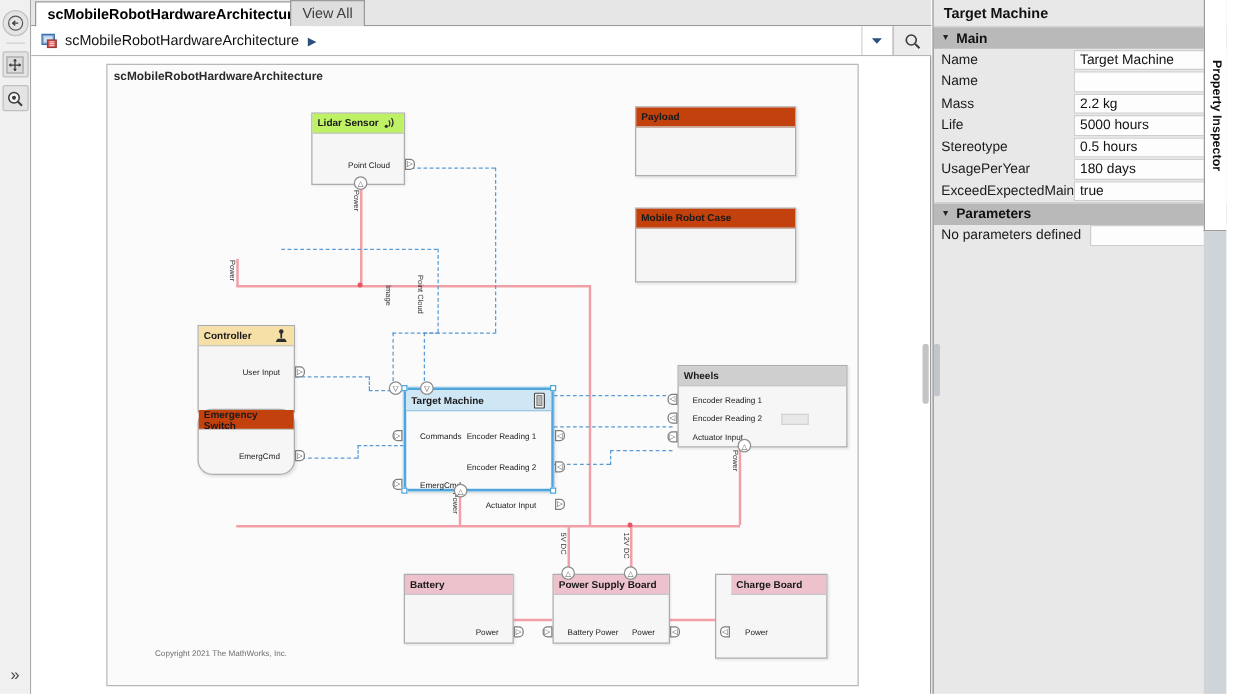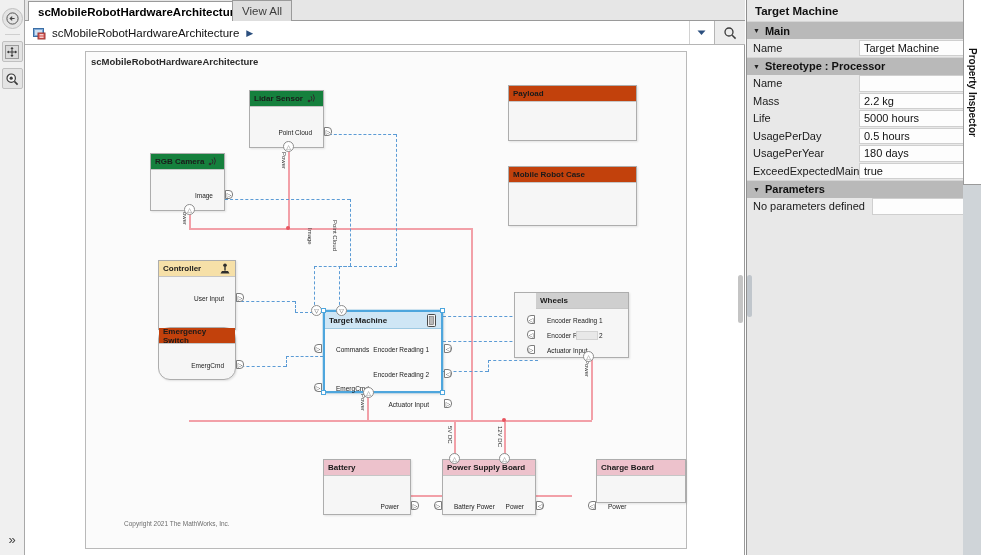--- a/index.html
+++ b/index.html
@@ -87,21 +87,21 @@
   
   .blk { position:absolute; border:1px solid #adadad; background:#f6f6f6;
          box-shadow:1px 1px 2px rgba(0,0,0,0.10); }
   .blk-hdr {
     height:16px; display:flex; align-items:center;
     padding:0 4px; font-size:8px; font-weight:bold; color:#1a1a1a;
     border-bottom:1px solid #c6c6c6; position:relative;
   }
   .blk-body { position:relative; height:calc(100% - 17px); }
 
-  .hdr-purple { background:#15803d; }
+  .hdr-purple { background:#bef264; }
   .hdr-yellow { background:#f6e0a8; }
   .hdr-green  { background:#c2410c; }
   .hdr-pink   { background:#edc2cc; }
   .hdr-gray   { background:#cfcfcf; }
 
   
   #blk-target {
     border:2px solid #4ea6dd; background:#fafafa;
     box-shadow:0 0 0 1px rgba(78,166,221,0.25), 1px 1px 3px rgba(0,0,0,0.12);
   }
@@ -339,39 +339,20 @@
       </div>
       <div class="blk-body">
         <div class="plabel" style="right:11px;top:22px;">Point Cloud</div>
         <div class="port rnd" style="right:-9px;top:20px;">
             <span class="tri">▷</span>
           </div>
         <div class="pport" style="left:33px;bottom:-6px;">△</div>
       </div>
     </div>
 
-    <div class="blk" id="blk-rgb" style="left:64px;top:101px;width:75px;height:58px;">
-      <div class="blk-hdr hdr-purple">
-        <span>RGB Camera</span>
-        <span class="hdr-icon">
-          <svg width="12" height="11" viewBox="0 0 12 11">
-            <circle cx="2" cy="8" r="1.3" fill="#2e2e2e"></circle>
-            <path d="M4 8 A4 4 0 0 0 4 3.2" fill="none" stroke="#2e2e2e" stroke-width="1"></path>
-            <path d="M6.2 8.6 A6.5 6.5 0 0 0 6.2 1.4" fill="none" stroke="#2e2e2e" stroke-width="1"></path>
-          </svg>
-        </span>
-      </div>
-      <div class="blk-body">
-        <div class="plabel" style="right:11px;top:22px;">Image</div>
-        <div class="port rnd" style="right:-9px;top:20px;">
-            <span class="tri">▷</span>
-          </div>
-        <div class="pport" style="left:33px;bottom:-6px;">△</div>
-      </div>
-    </div>
 
     <div class="blk" id="blk-controller" style="left:72px;top:208px;width:78px;height:70px;">
       <div class="blk-hdr hdr-yellow">
         <span>Controller</span>
         <span class="hdr-icon">
           <svg width="12" height="12" viewBox="0 0 12 12">
             <circle cx="6" cy="2.2" r="1.8" fill="#2e2e2e"></circle>
             <rect x="5.3" y="3.4" width="1.4" height="4.2" fill="#2e2e2e"></rect>
             <path d="M1.5 10.5 L3 8 H9 L10.5 10.5 Z" fill="#2e2e2e"></path>
           </svg>
@@ -449,21 +430,21 @@
         <div class="pport" style="left:11px;top:-24px;">▽</div>
 
         <div class="pport" style="left:38px;bottom:-7px;">△</div>
       </div>
       <div class="sel-handle" style="left:-4px;top:-4px;"></div>
       <div class="sel-handle" style="right:-4px;top:-4px;"></div>
       <div class="sel-handle" style="left:-4px;bottom:-4px;"></div>
       <div class="sel-handle" style="right:-4px;bottom:-4px;"></div>
     </div>
 
-    <div class="blk" id="blk-wheels" style="left:428px;top:240px;width:115px;height:66px;padding-left:21px;">
+    <div class="blk" id="blk-wheels" style="left:456px;top:240px;width:136px;height:66px;">
       <div class="blk-hdr hdr-gray">
         <span>Wheels</span>
       </div>
       <div class="blk-body">
         <div class="plabel" style="left:11px;top:8px;">Encoder Reading 1</div>
         <div class="port rndl" style="left:-9px;top:6px;">
             <span class="tri">◁</span>
           </div>
         <div class="plabel" style="left:11px;top:23px;">Encoder Reading 2</div>
         <div class="port rndl" style="left:-9px;top:21px;">
@@ -501,21 +482,21 @@
           </div>
         <div class="plabel r" style="right:11px;top:27px;">Power</div>
         <div class="port rnd" style="right:-9px;top:25px;">
             <span class="tri">◁</span>
           </div>
         <div class="pport" style="left:6px;top:-23px;">△</div>
         <div class="pport" style="left:56px;top:-23px;">△</div>
       </div>
     </div>
 
-    <div class="blk" id="blk-charge" style="left:510px;top:407px;width:90px;height:44px;">
+    <div class="blk" id="blk-charge" style="left:486px;top:407px;width:90px;height:68px;padding-left:12px;">
       <div class="blk-hdr hdr-pink">
         <span>Charge Board</span>
       </div>
       <div class="blk-body">
         <div class="plabel" style="left:11px;top:27px;">Power</div>
         <div class="port rndl" style="left:-9px;top:25px;">
             <span class="tri">◁</span>
           </div>
       </div>
     </div>
@@ -529,38 +510,34 @@
 
   <div class="insp-group">
     <span class="grp-caret">▼</span>
     <span>Main</span>
   </div>
   <div class="insp-row">
     <div class="insp-lbl">Name</div>
     <div class="insp-val">Target Machine</div>
   </div>
 
-  <div class="insp-group">
-    <span class="grp-caret">▼</span>
-    <span>Stereotype : Processor</span>
-  </div>
   <div class="insp-row">
     <div class="insp-lbl">Name</div>
     <div class="insp-val"></div>
   </div>
   <div class="insp-row">
     <div class="insp-lbl">Mass</div>
     <div class="insp-val">2.2 kg</div>
   </div>
   <div class="insp-row">
     <div class="insp-lbl">Life</div>
     <div class="insp-val">5000 hours</div>
   </div>
   <div class="insp-row">
-    <div class="insp-lbl">UsagePerDay</div>
+    <div class="insp-lbl">Stereotype</div>
     <div class="insp-val">0.5 hours</div>
   </div>
   <div class="insp-row">
     <div class="insp-lbl">UsagePerYear</div>
     <div class="insp-val">180 days</div>
   </div>
   <div class="insp-row">
     <div class="insp-lbl">ExceedExpectedMain…</div>
     <div class="insp-val">true</div>
   </div>

